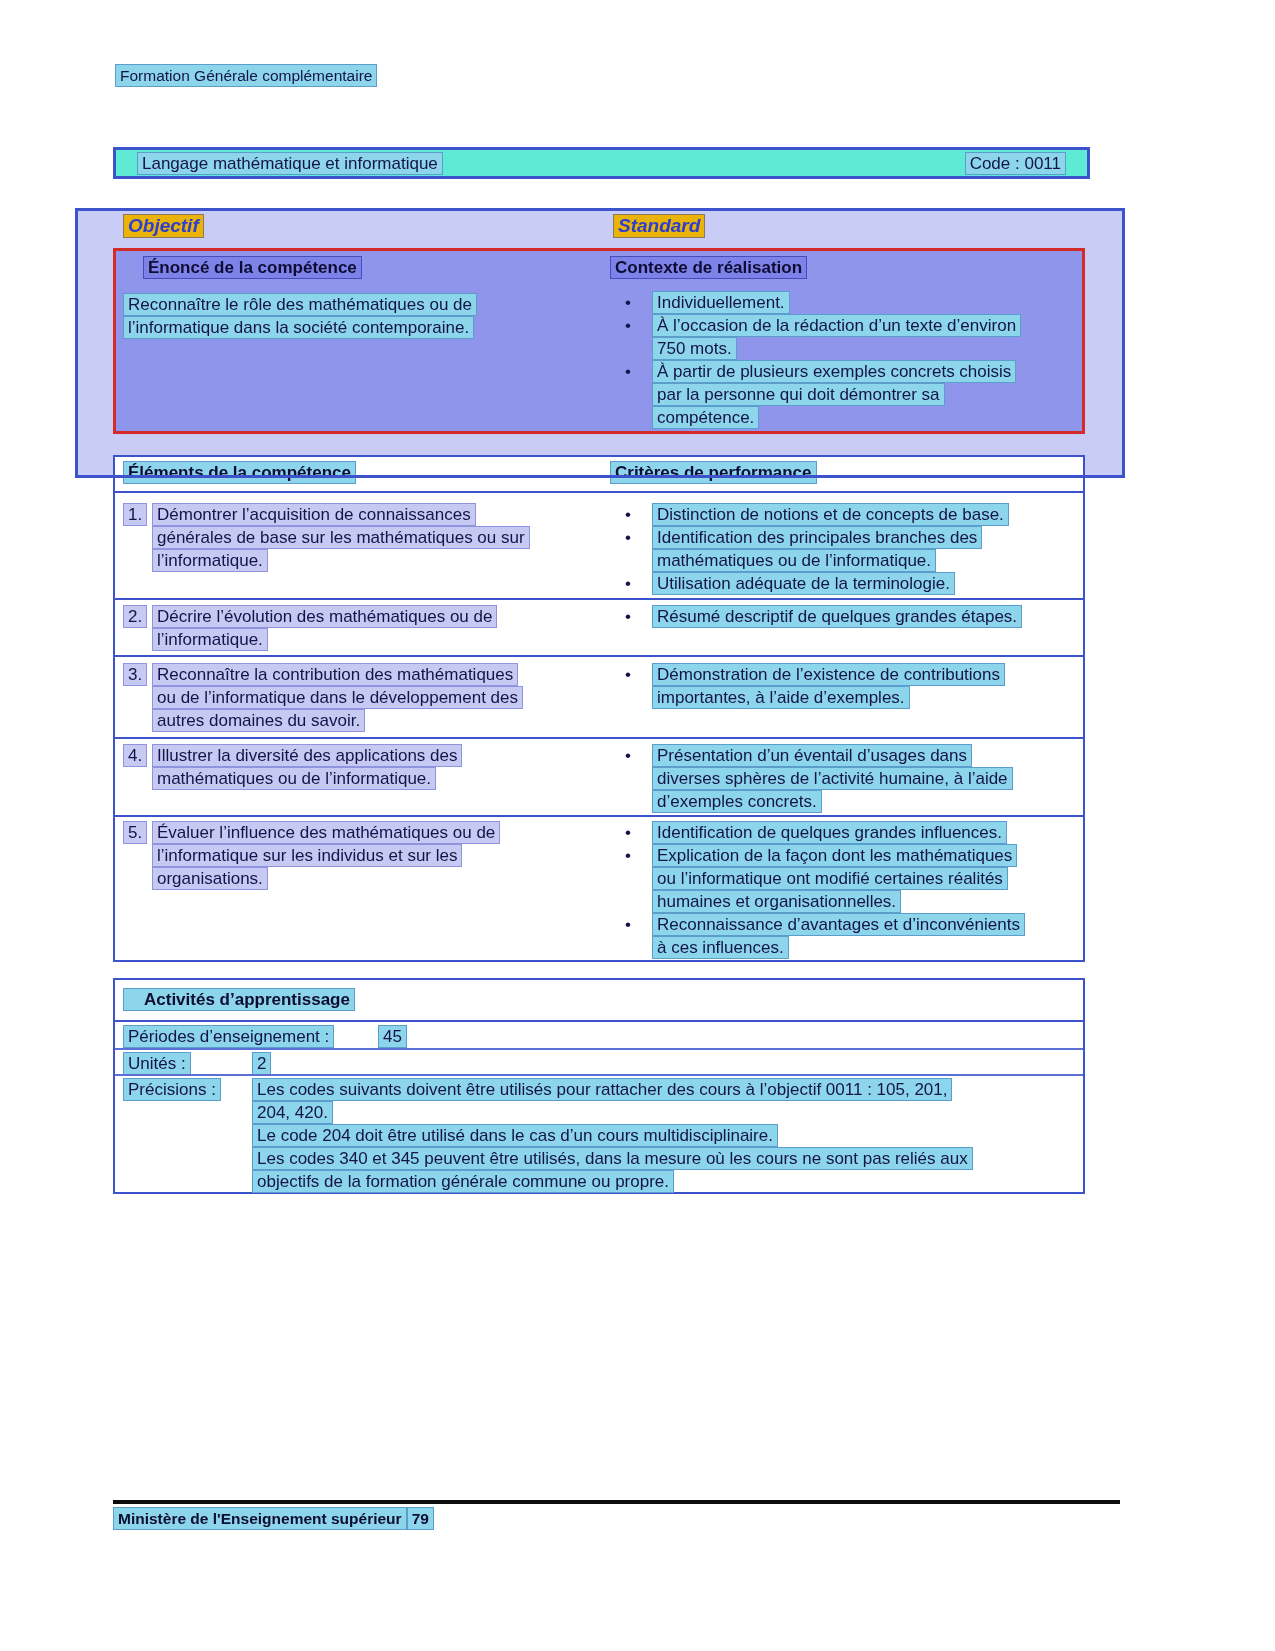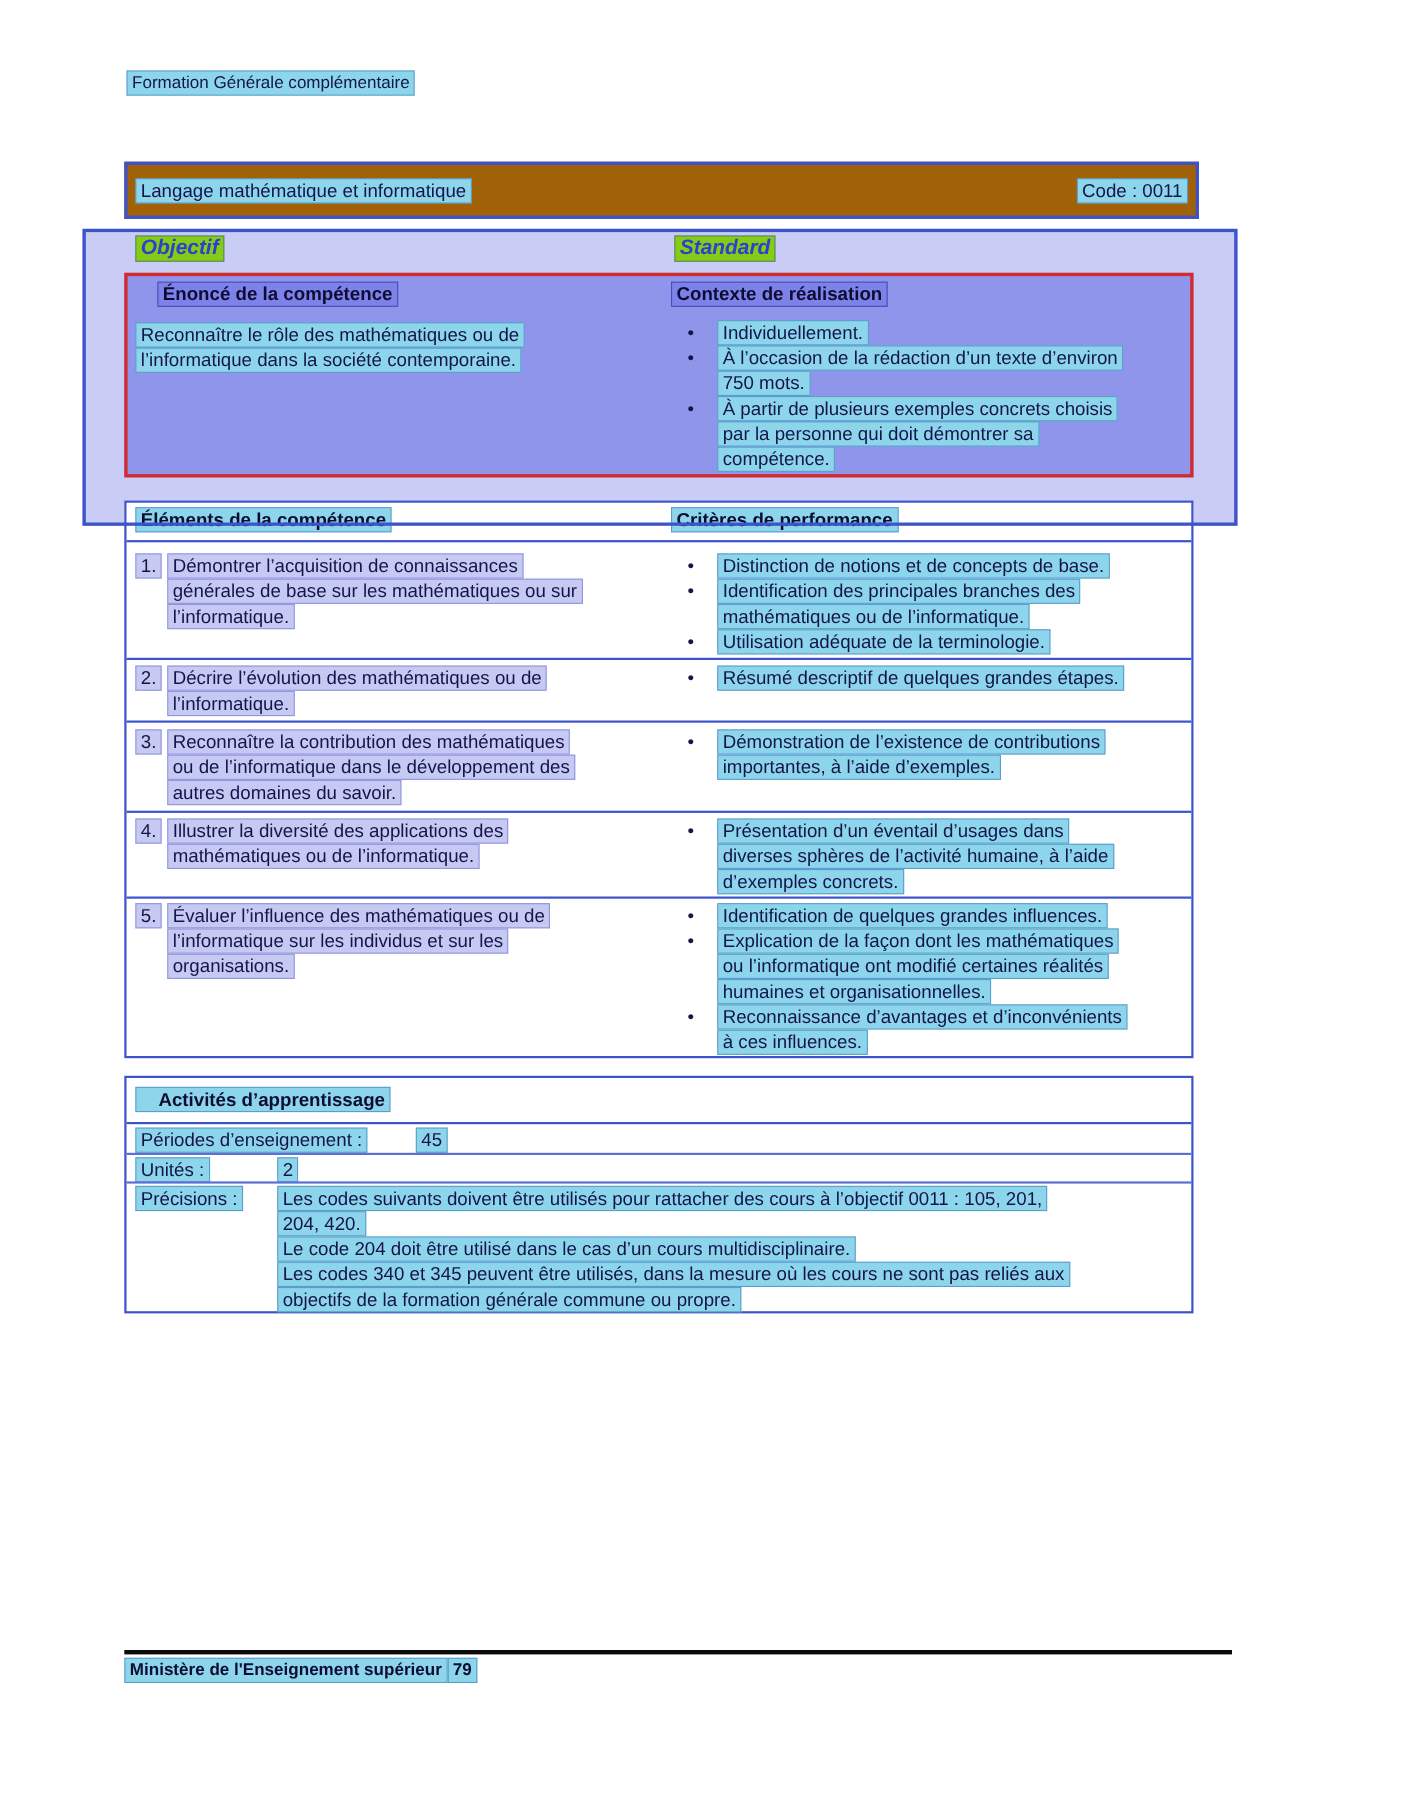--- a/index.html
+++ b/index.html
@@ -11,26 +11,26 @@
   }
   .abs { position:absolute; }
   .txt  { font-size:17px; }
   .txt15{ font-size:15.5px; }
   .bold { font-weight:bold; color:#0d0d33; }
   .line { height:23px; white-space:nowrap; }
   .hl { display:inline-block; padding:0 4px; line-height:21px; white-space:nowrap; }
   .hl.cyan { background:#8dd5ea; border:1px solid rgba(30,90,170,0.45); }
   .hl.lav  { background:#c6c9f1; border:1px solid rgba(90,95,205,0.50); }
   .hl.pur  { background:#7d82e8; border:1px solid rgba(25,35,150,0.55); }
-  .hl.lav2 { background:#84cc16; border:1px solid rgba(45,60,190,0.50); }
+  .hl.lav2 { background:#eab308; border:1px solid rgba(45,60,190,0.50); }
 
   .title-bar {
-    position:absolute; left:113px; top:147px; width:977px; height:52px;
-    border:3px solid #3d53cb; background:#a16207;
-    display:flex; justify-content:space-between; align-items:center; padding:0 7px;
+    position:absolute; left:113px; top:147px; width:977px; height:32px;
+    border:3px solid #3d53cb; background:#5eead4;
+    display:flex; justify-content:space-between; align-items:center; padding:0 21px;
   }
 
   .obj-fill {
     position:absolute; left:75px; top:208px; width:1050px; height:270px;
     background:#c9ccf4; z-index:0;
   }
   .obj-head {
     position:absolute; font-size:19px; font-weight:bold; font-style:italic;
     color:#2e3ed0; line-height:22px;
   }

